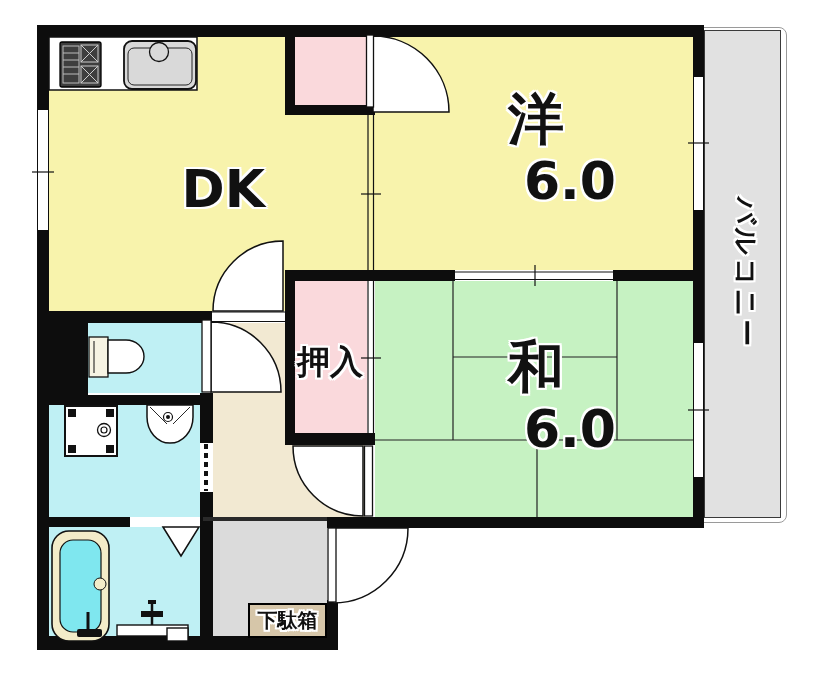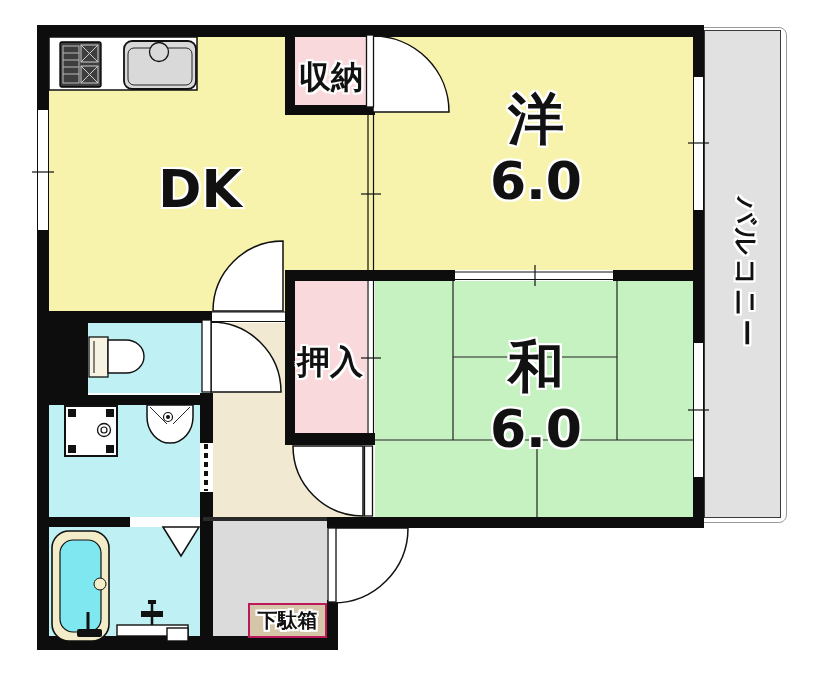--- a/index.html
+++ b/index.html
@@ -5,21 +5,21 @@
   html,body{margin:0;padding:0;background:#fff;}
   #canvas{position:relative;width:819px;height:676px;background:#fff;overflow:hidden;
           font-family:"DejaVu Sans","Liberation Sans",sans-serif;}
   .abs{position:absolute;}
   .wall{position:absolute;background:#0d0d0d;}
   .room{position:absolute;}
   .label{position:absolute;font-weight:bold;color:#111;text-align:center;
          text-shadow:-2px -2px 0 #fff,2px -2px 0 #fff,-2px 2px 0 #fff,2px 2px 0 #fff,
                      -2px 0 0 #fff,2px 0 0 #fff,0 -2px 0 #fff,0 2px 0 #fff;
          white-space:nowrap;}
-  .room-big{font-size:52px;line-height:62px;}
+  .room-big{font-size:52px;line-height:62px;text-align:right;}
   .cjk-big{font-size:56px;line-height:62px;}
 </style>
 </head>
 <body>
 
 <div id="canvas">
 
   <div class="room" style="left:49px;top:37px;width:644px;height:233px;background:#F8F3AC;"></div>
   <div class="room" style="left:49px;top:270px;width:236px;height:42px;background:#F8F3AC;"></div>
   <div class="room" style="left:375px;top:281px;width:318px;height:236px;background:#C6F2C2;"></div>
@@ -182,37 +182,36 @@
 
     <g>
       <rect x="117" y="625" width="71" height="11" fill="#fff" stroke="#111" stroke-width="1.4"></rect>
       <rect x="167" y="628" width="21" height="13" fill="#fff" stroke="#111" stroke-width="1.4"></rect>
       <line x1="152" y1="602" x2="152" y2="625" stroke="#111" stroke-width="2.5"></line>
       <rect x="141" y="611" width="22" height="6" fill="#111"></rect>
       <rect x="148" y="600" width="8" height="4" fill="#111"></rect>
     </g>
   </svg>
 
-  <div class="abs" style="left:248px;top:603px;width:79px;height:35px;background:#D6C6A9;border:2px solid #be185d;box-sizing:border-box;display:flex;align-items:center;justify-content:center;">
+  <div class="abs" style="left:248px;top:603px;width:79px;height:35px;background:#D6C6A9;border:2px solid #000000;box-sizing:border-box;display:flex;align-items:center;justify-content:center;">
     <div class="label" style="position:static;font-size:20px;">下駄箱</div>
   </div>
 
   <div class="label" style="left:135px;top:158px;width:130px;">
     <div class="room-big">DK</div>
   </div>
 
   <div class="label" style="left:456px;top:88px;width:160px;">
     <div class="cjk-big">洋</div>
     <div class="room-big">6.0</div>
   </div>
 
   <div class="label" style="left:456px;top:336px;width:160px;">
     <div class="cjk-big">和</div>
     <div class="room-big">6.0</div>
   </div>
 
-  <div class="label" style="left:291px;top:56px;width:80px;font-size:32px;">収納</div>
 
   <div class="label" style="left:289px;top:340px;width:82px;font-size:33px;">押入</div>
 
   <div class="label" style="left:746px;top:273px;font-size:27px;letter-spacing:3px;transform:translate(-50%,-50%) rotate(90deg);">バルコニー</div>
 
 </div>
 
 </body></html>

